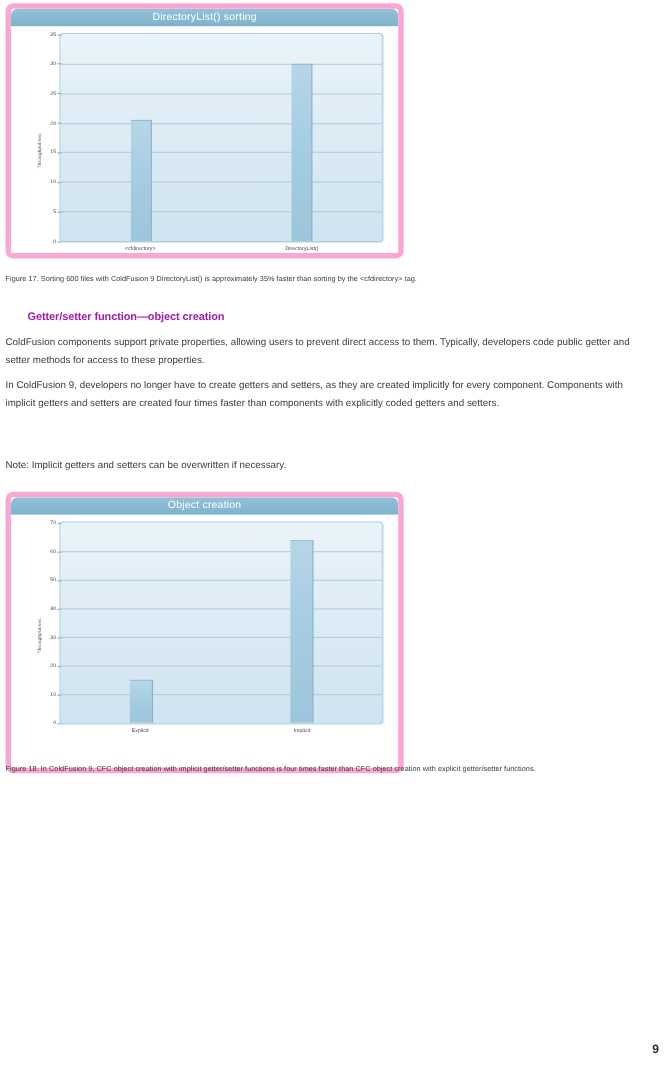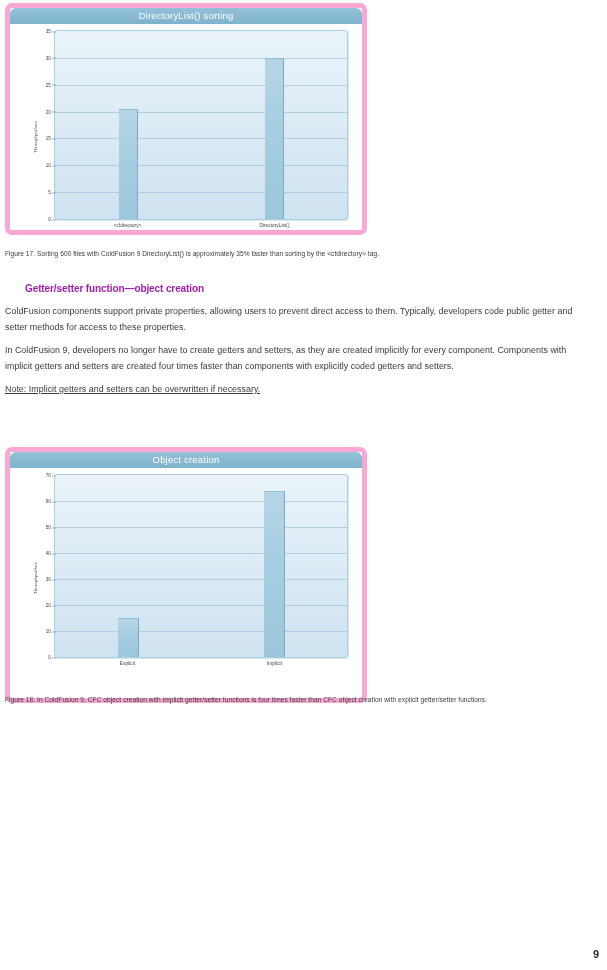--- a/index.html
+++ b/index.html
@@ -200,21 +200,21 @@
   </div>
 
   <div class="caption" style="top:249px;">Figure 17. Sorting 600 files with ColdFusion 9 DirectoryList() is approximately 35% faster than sorting by the &lt;cfdirectory&gt; tag.</div>
 
   <div class="heading" style="top:283px;">Getter/setter function—object creation</div>
 
   <div class="para" style="top:304px;">ColdFusion components support private properties, allowing users to prevent direct access to them. Typically, developers code public getter and setter methods for access to these properties.</div>
 
   <div class="para" style="top:343px;">In ColdFusion 9, developers no longer have to create getters and setters, as they are created implicitly for every component. Components with implicit getters and setters are created four times faster than components with explicitly coded getters and setters.</div>
 
-  <div class="para" style="top:382px;text-decoration:underline;">Note: Implicit getters and setters can be overwritten if necessary.</div>
+  <div class="para" style="top:415px;">Note: Implicit getters and setters can be overwritten if necessary.</div>
 
   <div class="chart-card" style="top:447px; height:256px;">
     <div class="chart-titlebar">Object creation</div>
     <div class="chart-body" style="height:208px;">
       <div class="ylabel">Throughput/sec</div>
       <div class="plot-wrap">
         <div class="plot" id="plot2" style="height:184px;">
             <div class="ytick" style="top: 182px;">0</div>
             <div class="gridline" style="top: 156px;"></div>
             <div class="ytick" style="top: 156px;">10</div>

